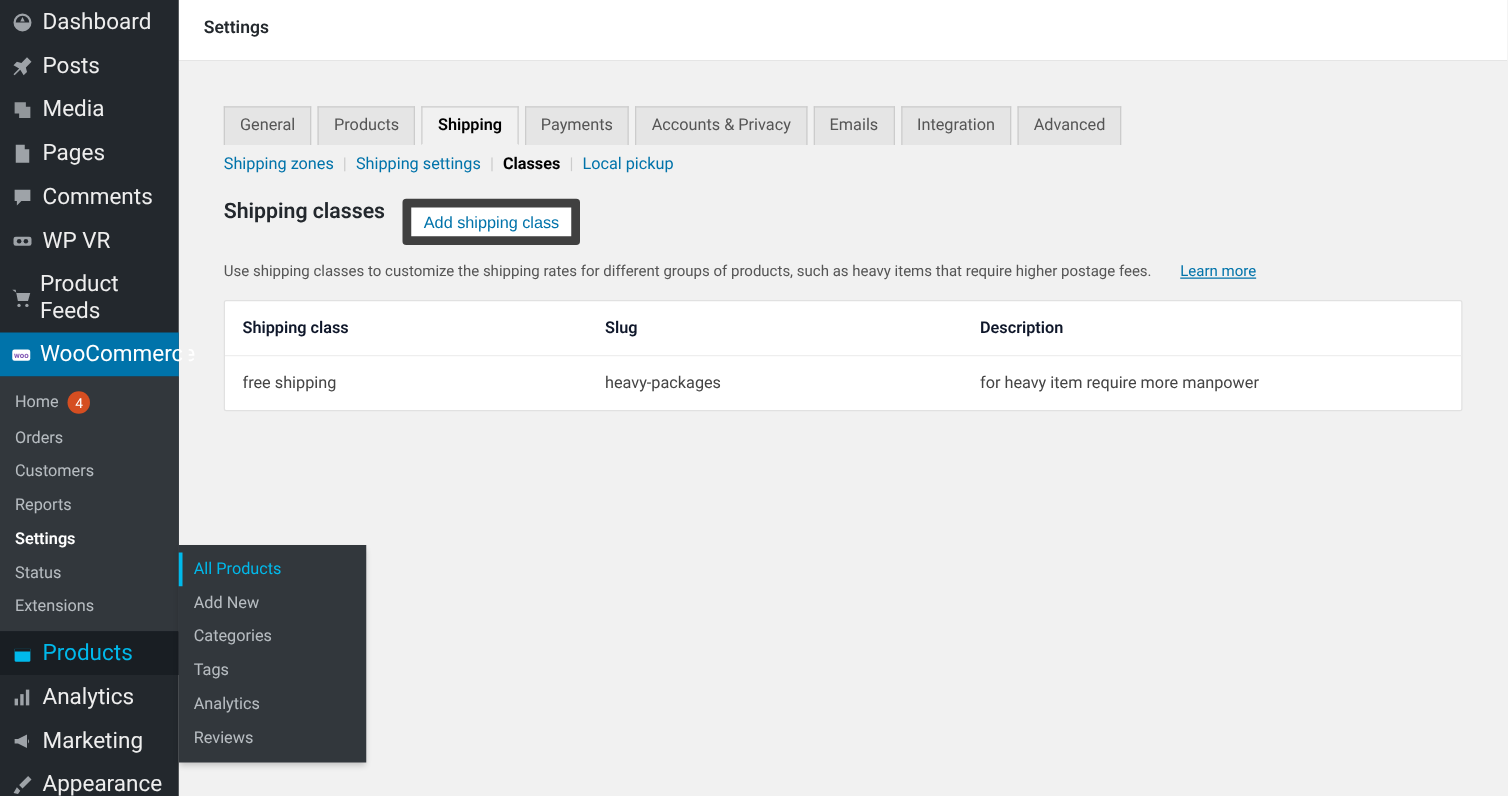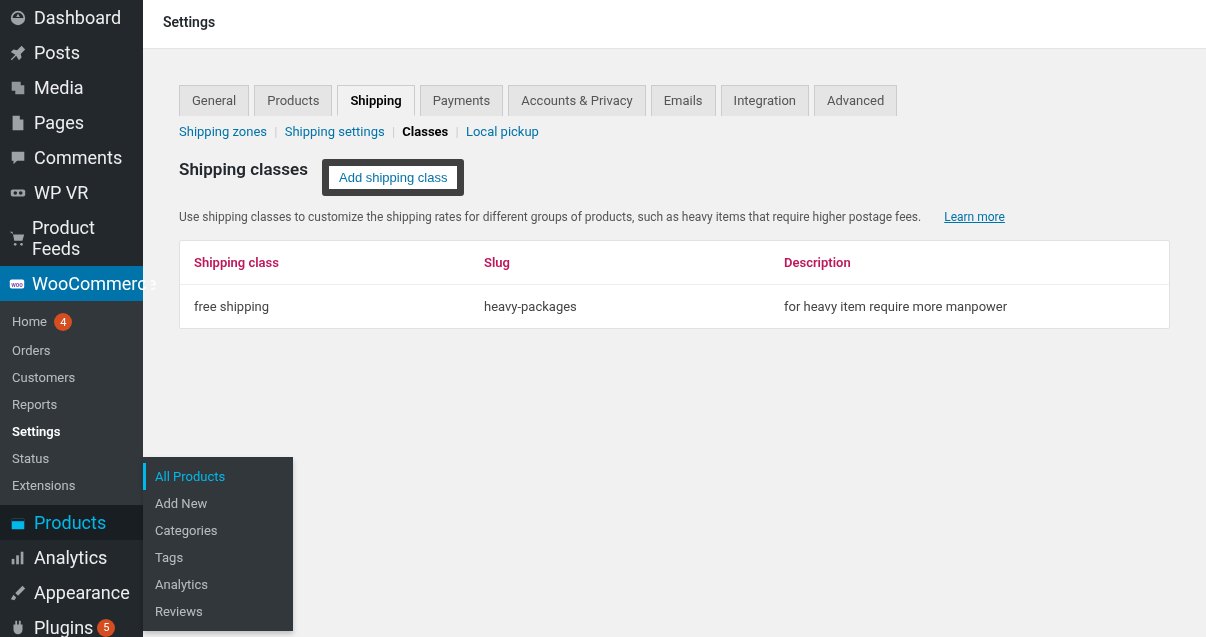--- a/index.html
+++ b/index.html
@@ -54,21 +54,21 @@
   .section-title { font-size: 17px; font-weight: 600; color: #23282d; }
   .btn-outline { border: 7px solid #404040; color: #0073aa; background: #fff; padding: 4px 10px; border-radius: 3px; font-size: 13px; cursor: pointer; }
   
   .desc { font-size: 12px; color: #555; margin-bottom: 16px; }
   .desc a { color: #0073aa; text-decoration: underline; margin-left: 20px; }
   
   
   .table { background: #fff; border: 1px solid #e1e1e1; border-radius: 2px; }
   .tr { display: flex; padding: 14px 14px; border-bottom: 1px solid #eee; }
   .tr:last-child { border-bottom: none; }
-  .tr.head .td { font-weight: 600; color: #be185d; }
+  .tr.head .td { font-weight: 600; color: #0f172a; }
   .td { padding-right: 10px; }
   .col-class { width: 290px; }
   .col-slug { width: 300px; }
   .col-desc { flex: 1; }
   
   .icon svg { width: 18px; height: 18px; }
 </style>
 </head>
 <body>
 
@@ -172,36 +172,44 @@
             <rect x="3" y="11" width="3" height="6"></rect>
             <rect x="8" y="7" width="3" height="10"></rect>
             <rect x="13" y="3" width="3" height="14"></rect>
           </svg>
         </span>
       <span class="label">Analytics</span>
     </div>
     <div class="menu-item">
       <span class="icon">
           <svg viewBox="0 0 20 20">
+            <path d="M3 8v4h3l8 4V4L6 8zM15 8a3 3 0 010 4"></path>
+          </svg>
+        </span>
+      <span class="label">Marketing</span>
+    </div>
+    <div class="menu-item">
+      <span class="icon">
+          <svg viewBox="0 0 20 20">
             <path d="M15 2l3 3-8 8-3-3zM5 12l3 3-2 3-4-1z"></path>
           </svg>
         </span>
       <span class="label">Appearance</span>
     </div>
     <div class="menu-item">
       <span class="icon">
           <svg viewBox="0 0 20 20">
             <path d="M7 2v4H5v6a5 5 0 005 5 5 5 0 005-5V6h-2V2h-2v4H9V2z"></path>
           </svg>
         </span>
       <span class="label">Plugins</span>
       <span class="badge">5</span>
     </div>
 
-    <div class="flyout" style="top:457px">
+    <div class="flyout" style="top:436px">
       <div class="submenu-item highlight"><span>All Products</span></div>
       <div class="submenu-item"><span>Add New</span></div>
       <div class="submenu-item"><span>Categories</span></div>
       <div class="submenu-item"><span>Tags</span></div>
       <div class="submenu-item"><span>Analytics</span></div>
       <div class="submenu-item"><span>Reviews</span></div>
     </div>
   </aside>
 
   <main class="main">

